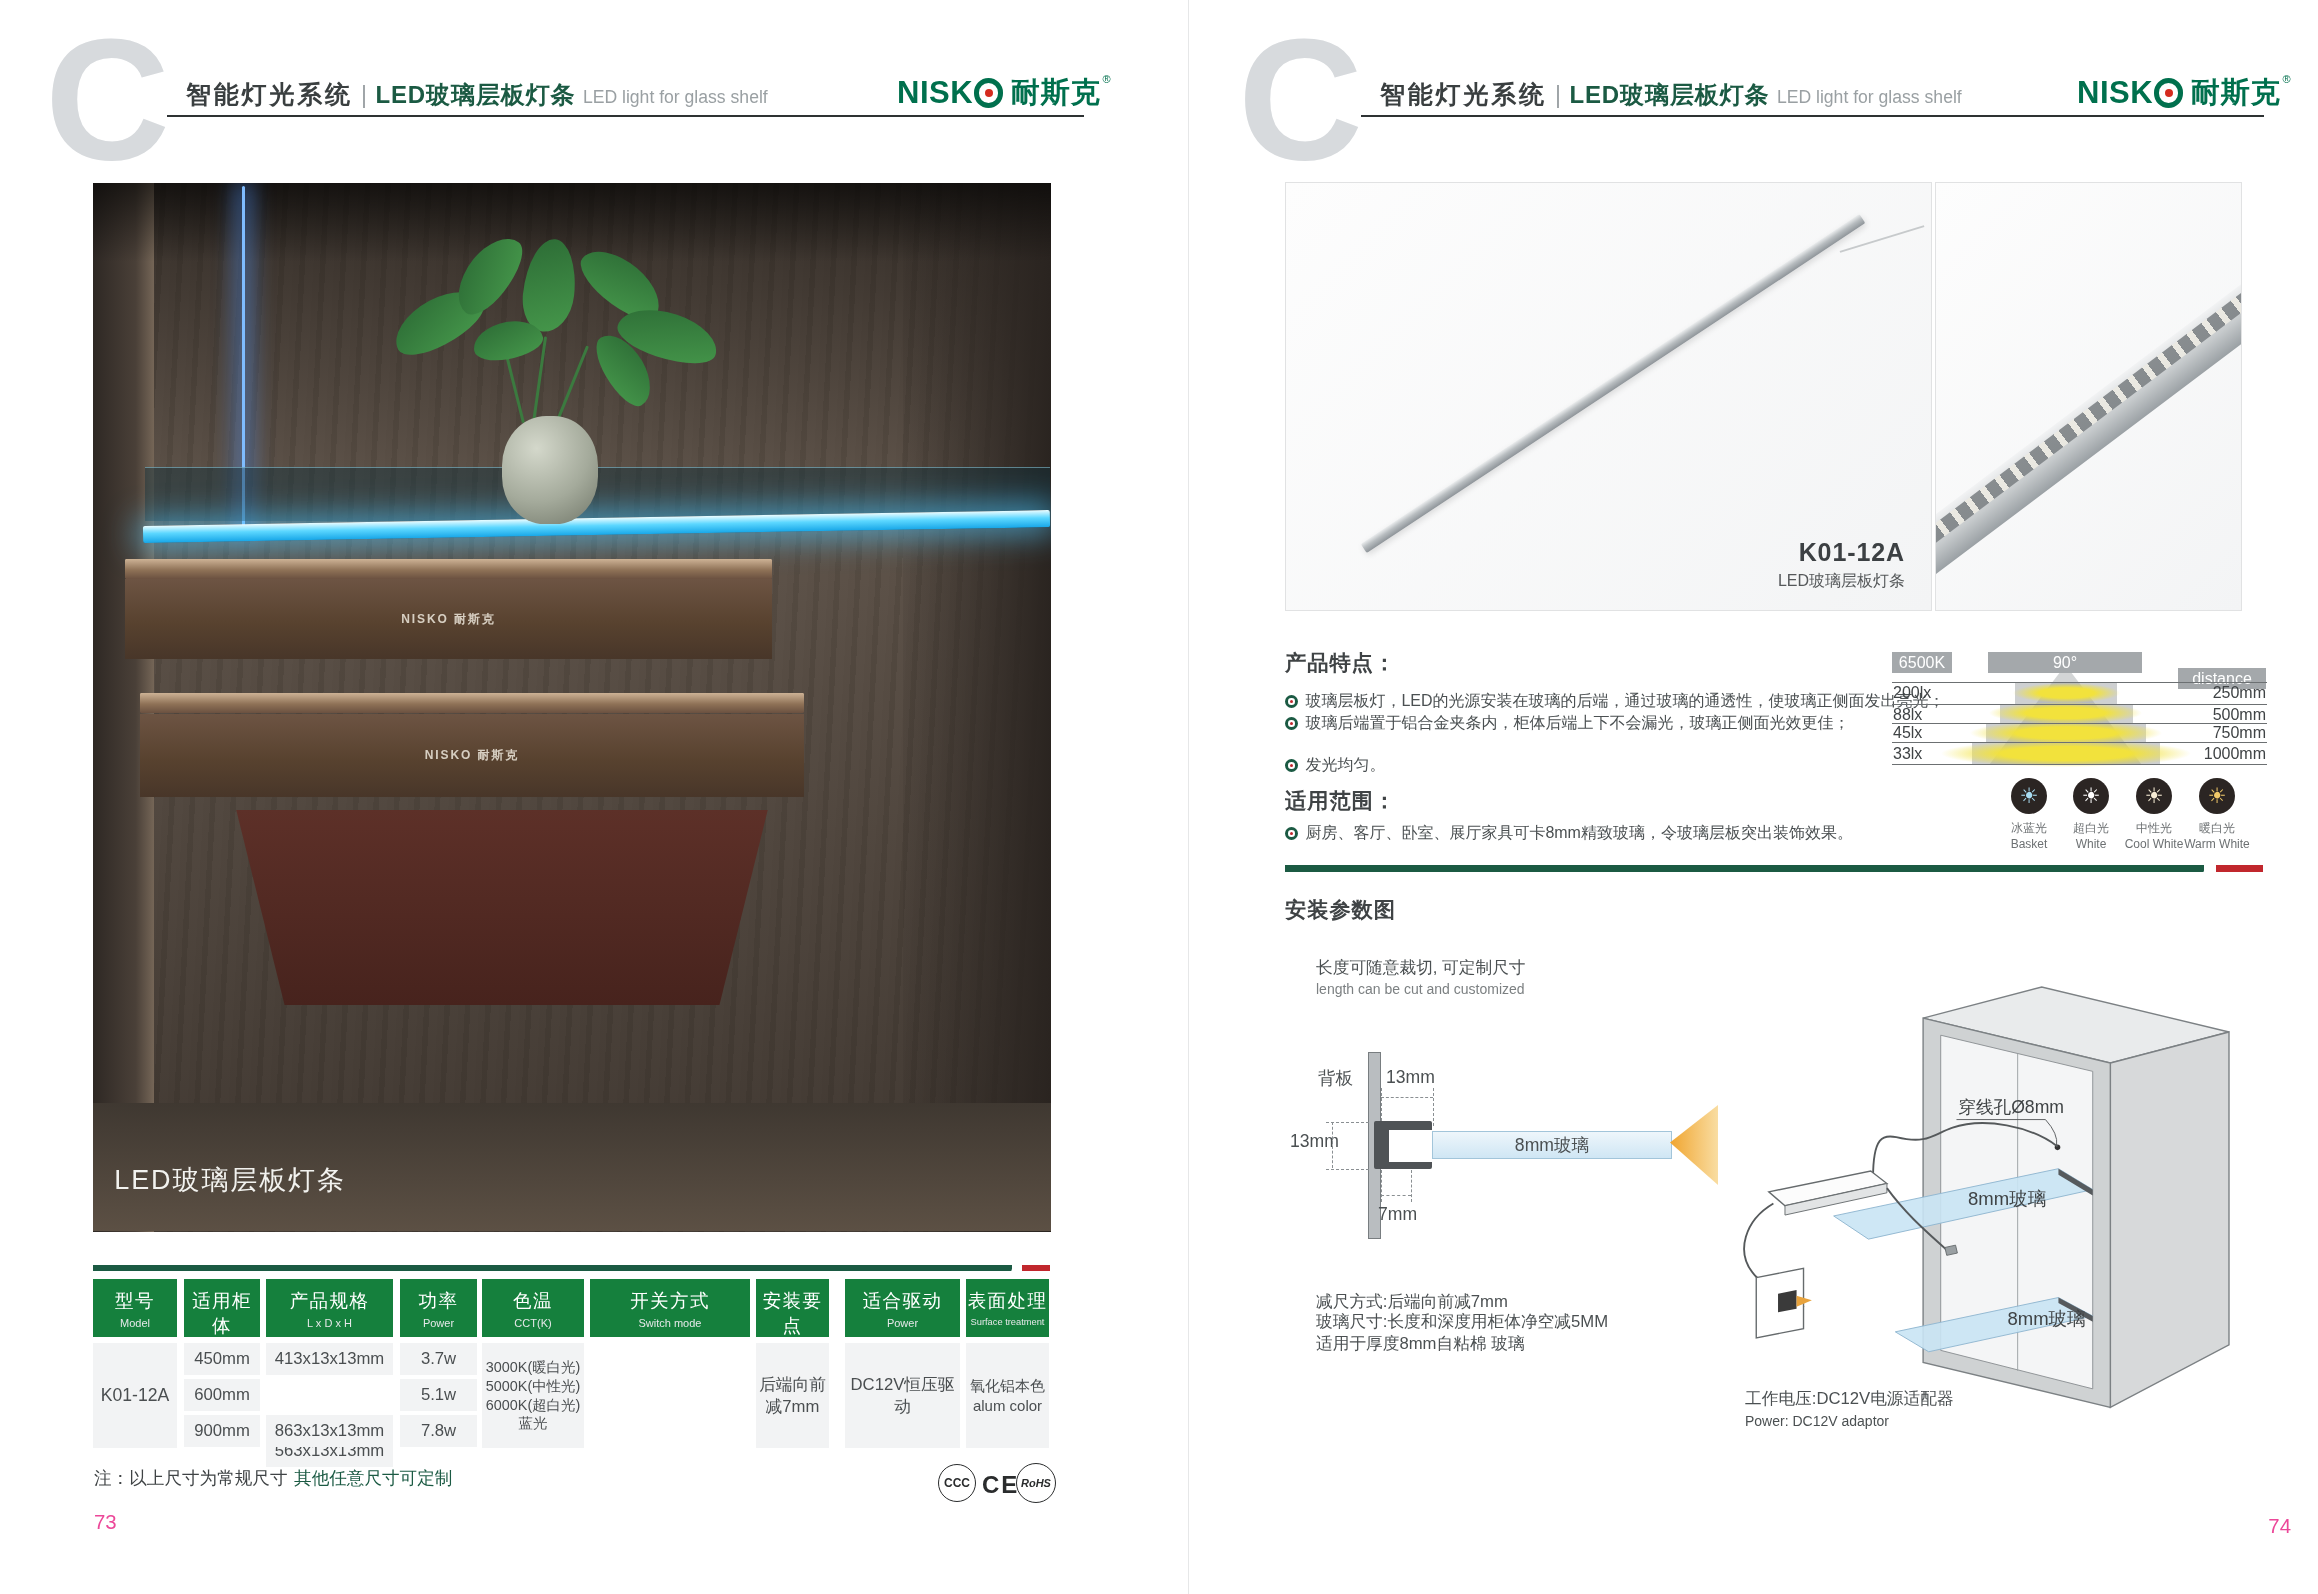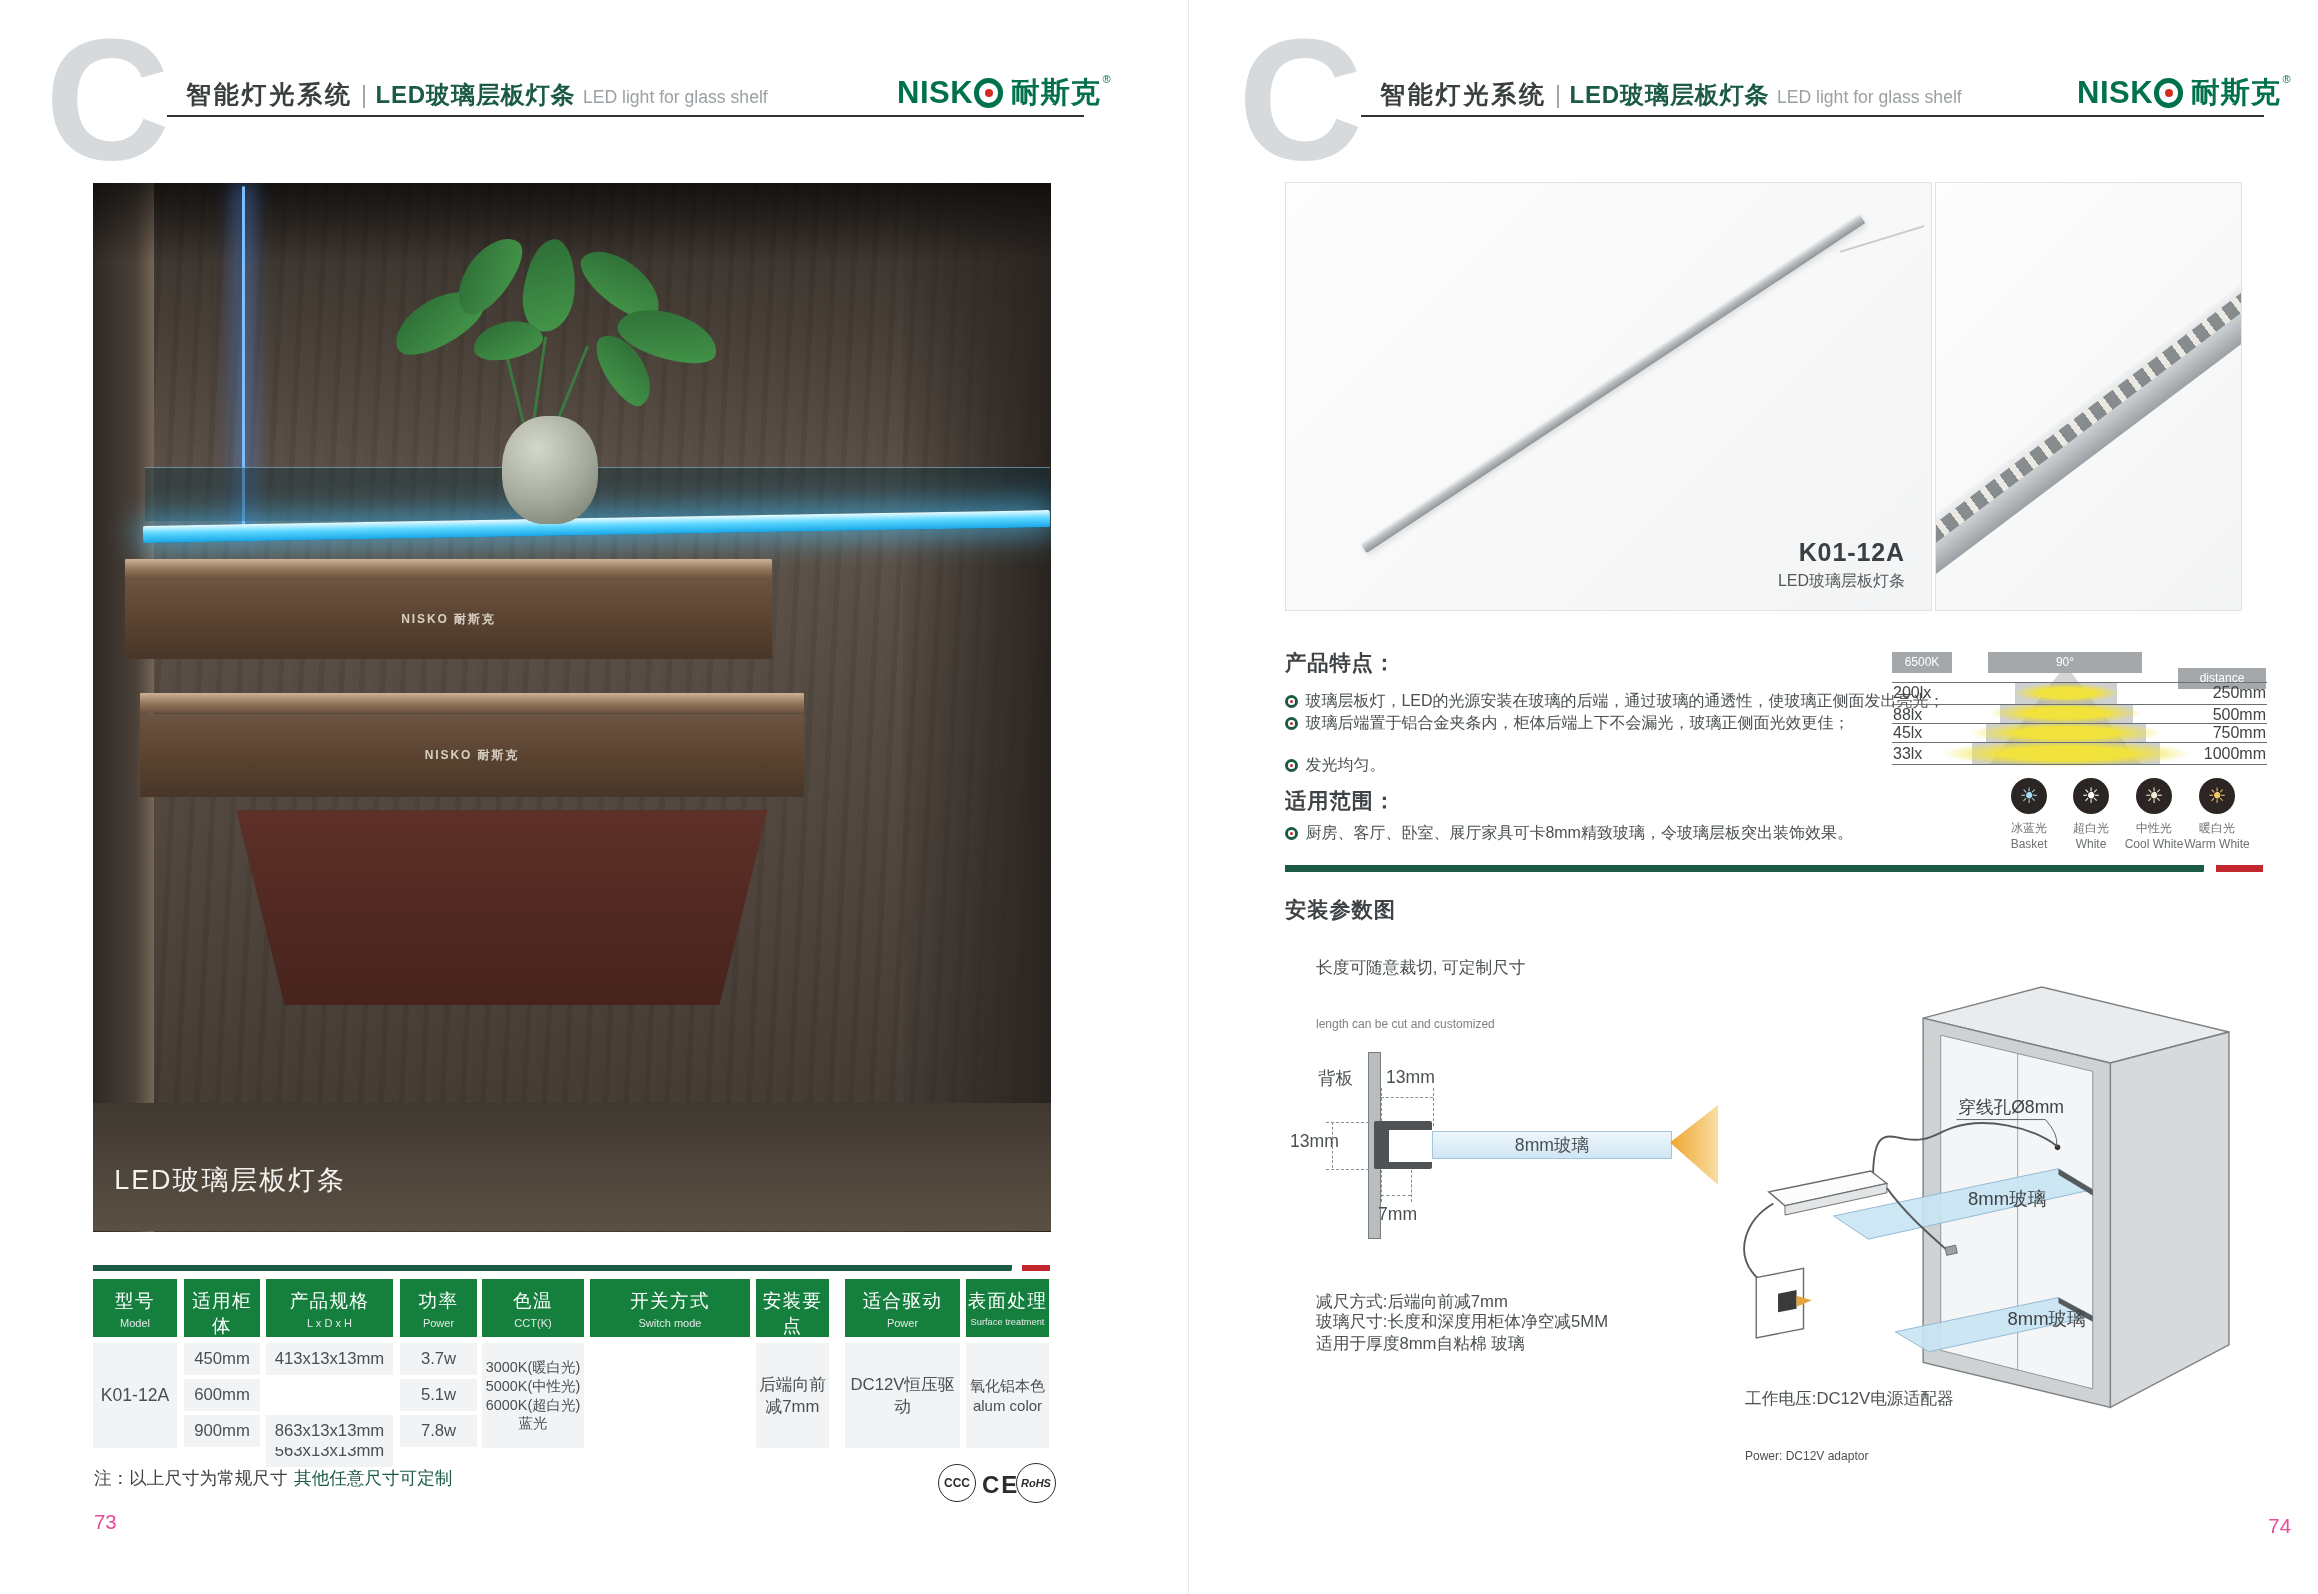--- a/index.html
+++ b/index.html
@@ -68,36 +68,36 @@
   .bar2{position:absolute;left:-139px;top:218px;width:594px;height:48px;transform:rotate(-37deg);
         background:linear-gradient(180deg,#f2f3f4,#c6cacc 55%,#9aa0a4);border-radius:2.8px;}
   .bar2 .leds{position:absolute;left:0;top:7.4px;width:100%;height:16px;
         background:repeating-linear-gradient(90deg,#eceae2 0 6.5px,#7e8386 6.5px 18.5px);opacity:.9;}
   .sect{position:absolute;font-size:21.3px;font-weight:bold;color:#3f4345;letter-spacing:0.9px;}
   .feat{position:absolute;display:flex;align-items:center;gap:7.4px;font-size:16px;color:#4b5052;white-space:nowrap;}
   .bdot{width:13px;height:13px;border-radius:50%;background:#1b5a43;display:flex;align-items:center;justify-content:center;flex:none;}
   .bdot .bi{width:6.5px;height:6.5px;border-radius:50%;background:#fff;display:flex;align-items:center;justify-content:center;}
   .bdot .bi .bc{width:3.7px;height:3.7px;border-radius:50%;background:#c1272d;}
   
-  .chbox{position:absolute;background:#a4a8ab;color:#fff;font-size:12px;text-align:center;line-height:21.3px;height:21.3px;}
+  .chbox{position:absolute;background:#a4a8ab;color:#fff;font-size:16px;text-align:center;line-height:21.3px;height:21.3px;}
   .cl{position:absolute;left:1892px;width:375px;height:0.9px;background:#6c7072;}
   .lx{position:absolute;left:1893px;font-size:16px;color:#3f4345;}
   .mm{position:absolute;left:2175px;width:91px;text-align:right;font-size:16px;color:#3f4345;}
   .cone{position:absolute;left:1989px;top:673px;width:153px;height:92px;
         clip-path:polygon(46% 0,54% 0,100% 100%,0 100%);background:rgba(158,161,163,.45);}
   .cband{position:absolute;background:rgba(158,161,163,.5);}
   .cglow{position:absolute;background:radial-gradient(closest-side,#f2e23c 52%,rgba(242,226,60,0));}
   
   .cct{position:absolute;width:74px;text-align:center;}
   .cctc{width:36px;height:36px;border-radius:50%;background:#2b2523;margin:0 auto;display:flex;align-items:center;justify-content:center;font-size:21.3px;}
   .cct .l1{display:block;font-size:12px;color:#6d7173;margin-top:5.6px;}
   .cct .l2{display:block;font-size:12px;color:#6d7173;margin-top:0.9px;}
   
   .itxt{position:absolute;font-size:16.7px;color:#4b5052;white-space:nowrap;}
-  .itxt-en{position:absolute;font-size:12px;color:#7c8082;white-space:nowrap;margin-top:36px;}
+  .itxt-en{position:absolute;font-size:14px;color:#7c8082;white-space:nowrap;}
   
   .dash-h{position:absolute;border-top:0.9px dashed #8a8f92;}
   .dash-v{position:absolute;border-left:0.9px dashed #8a8f92;}
   .dlabel{position:absolute;font-size:17.6px;color:#4b5052;white-space:nowrap;}
   .panel{position:absolute;left:1368px;top:1052px;width:11px;height:185px;background:#b9bdc0;border:0.9px solid #787d80;}
   .clampo{position:absolute;left:1374px;top:1121px;width:58px;height:48px;background:#4f5356;border-radius:1.9px;}
   .clampi{position:absolute;left:1389px;top:1130px;width:43px;height:32px;background:#ffffff;}
   .glassbar{position:absolute;left:1432px;top:1131px;width:238px;height:26px;background:linear-gradient(180deg,#eef6fb,#cfe6f4);
             border:0.9px solid #a2c5da;display:flex;align-items:center;justify-content:center;font-size:17.6px;color:#4b5052;}
   .lcone{position:absolute;left:1670px;top:1105px;width:48px;height:80px;

